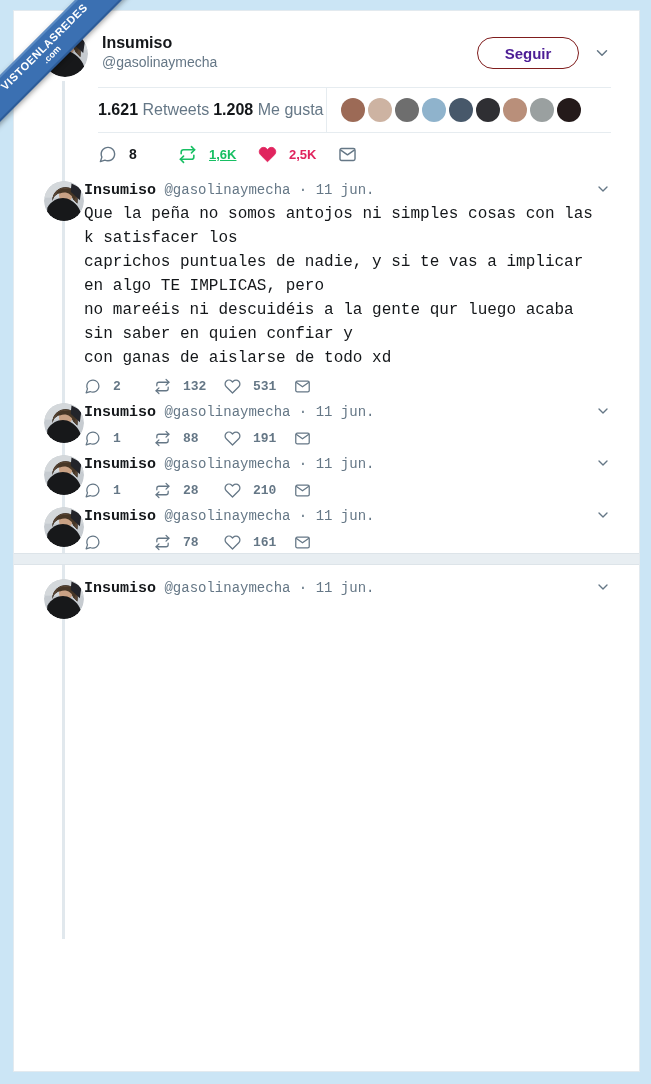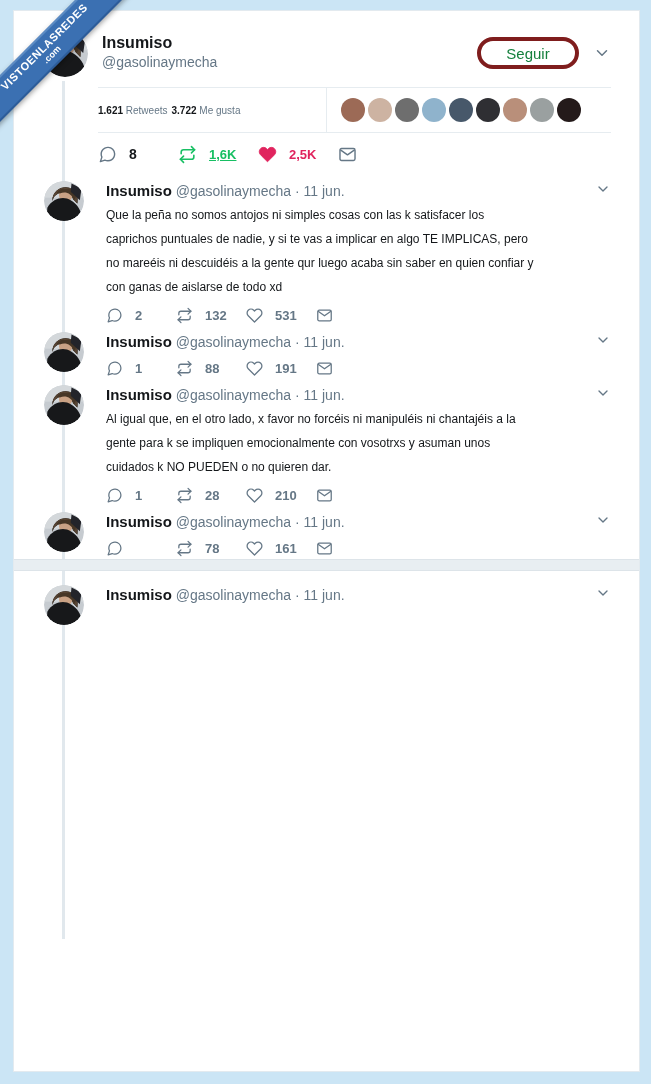--- a/index.html
+++ b/index.html
@@ -39,61 +39,61 @@
 
   
   .main-tweet{ position:relative; padding:20px 28px 0 28px; z-index:1;}
   .main-header{ display:flex; align-items:flex-start; }
   .main-names{ margin-left:14px; padding-top:1px;}
   .main-name{ font-size:16px; font-weight:bold; color:#14171a; line-height:21px;}
   .main-handle{ font-size:14px; color:#657786; line-height:19px;}
   .follow-area{ margin-left:auto; display:flex; align-items:center; padding-top:6px;}
   .follow-btn{
     min-width:102px; height:32px; border-radius:16px;
-    border:4px solid #7f1d1d; background:#fff;
-    color:#15803d; font-size:15px; font-weight:normal;
+    border:1px solid #7f1d1d; background:#fff;
+    color:#4c1d95; font-size:15px; font-weight:bold;
     font-family:inherit; cursor:pointer; padding:0 18px;
   }
   .caret{ margin-left:14px; display:flex; align-items:center; cursor:pointer;}
 
   .main-text{
     margin:16px 0 0 58px; width:522px;
     font-size:27px; line-height:36px; color:#14171a;
     white-space:pre-line; letter-spacing:-0.2px;
   }
   .timestamp{ margin:12px 0 0 58px; font-size:14px; color:#657786; line-height:17px;}
 
   .stats-row{
     margin:10px 0 0 56px; height:46px;
     border-top:1px solid #e6ecf0; border-bottom:1px solid #e6ecf0;
     display:flex; align-items:center;
   }
-  .stats-text{ width:228px; font-size:10px; color:#657786; display:flex; gap:4px; align-items:center;}
+  .stats-text{ width:228px; font-size:16px; color:#657786; display:flex; gap:4px; align-items:center;}
   .stat b{ color:#14171a; font-weight:bold;}
   .stats-avatars{ border-left:1px solid #e6ecf0; height:100%; display:flex; align-items:center; padding-left:14px; gap:3px;}
   .mini-av{ width:24px; height:24px; border-radius:50%; display:inline-block; cursor:pointer;}
 
   
   .actions{ display:flex; align-items:center; }
   .main-actions{ margin-left:56px; height:42px; }
   .act{ display:flex; align-items:center; cursor:pointer;}
   .main-actions .act{ width:80px; }
   .act .cnt{ margin-left:12px; font-size:13px; font-weight:bold; color:#657786;}
   .main-actions .cnt-dark{ color:#14171a; font-size:14px;}
   .cnt-green{ color:#17bf63 !important; font-size:14px;text-decoration:underline;}
   .cnt-red{ color:#e0245e !important; font-size:14px;}
 
   
   .reply{ position:relative; display:flex; padding:6px 20px 0 30px; z-index:1;}
-  .reply-content{ margin-left:22px; flex:1; position:relative;}
+  .reply-content{ margin-left:0; flex:1; position:relative;font-family:Liberation Mono, monospace;}
   .reply-header{ font-size:14px; color:#657786; line-height:19px; padding-right:40px;}
   .reply-name{ font-size:15px; font-weight:bold; color:#14171a;}
   .reply-caret{ position:absolute; right:8px; top:0; cursor:pointer;}
   .reply-text{
-    margin-top:2px; font-size:12px; line-height:24px; color:#14171a;
+    margin-top:2px; font-size:16px; line-height:24px; color:#14171a;
     white-space:pre-line; max-width:525px;
   }
   .reply-actions{ margin-top:6px; height:21px;}
   .reply-actions .act{ width:70px;}
 
   .thread-gap{
     height:12px; background:#e8eef2;
     border-top:1px solid #dde4e9; border-bottom:1px solid #dde4e9;
     position:relative; z-index:2;
   }
@@ -141,21 +141,21 @@
                 <polyline points="6 9 12 15 18 9"></polyline>
               </svg>
           </span>
         </div>
       </div>
 
 
       <div class="stats-row">
         <div class="stats-text">
           <span class="stat"><b>1.621</b> <span>Retweets</span></span>
-          <span class="stat"><b>3.722</b> <span>Me gusta</span></span>
+          <span class="stat"><b>1.208</b> <span>Me gusta</span></span>
         </div>
         <div class="stats-avatars">
             <span class="mini-av" style="background: rgb(156, 106, 86);"></span>
             <span class="mini-av" style="background: rgb(205, 179, 162);"></span>
             <span class="mini-av" style="background: rgb(110, 110, 110);"></span>
             <span class="mini-av" style="background: rgb(143, 179, 204);"></span>
             <span class="mini-av" style="background: rgb(71, 88, 106);"></span>
             <span class="mini-av" style="background: rgb(47, 47, 51);"></span>
             <span class="mini-av" style="background: rgb(185, 143, 122);"></span>
             <span class="mini-av" style="background: rgb(154, 160, 160);"></span>
@@ -300,23 +300,20 @@
         <div class="reply-header">
           <span class="reply-name">Insumiso</span>
           <span>@gasolinaymecha</span>
           <span>· 11 jun.</span>
           <span class="reply-caret">
               <svg class="icon" width="16" height="16" viewBox="0 0 24 24" fill="none" stroke="#657786" stroke-width="2" stroke-linecap="round" stroke-linejoin="round">
                 <polyline points="6 9 12 15 18 9"></polyline>
               </svg>
             </span>
         </div>
-        <div class="reply-text">Al igual que, en el otro lado, x favor no forcéis ni manipuléis ni chantajéis a la
-gente para k se impliquen emocionalmente con vosotrxs y asuman unos
-cuidados k NO PUEDEN o no quieren dar.</div>
         <div class="actions reply-actions">
           <span class="act">
               <svg class="icon" width="17" height="17" viewBox="0 0 24 24" fill="none" stroke="#657786" stroke-width="1.8" stroke-linecap="round" stroke-linejoin="round">
                 <path d="M21 11.5a8.38 8.38 0 0 1-.9 3.8 8.5 8.5 0 0 1-7.6 4.7 8.38 8.38 0 0 1-3.8-.9L3 21l1.9-5.7a8.38 8.38 0 0 1-.9-3.8 8.5 8.5 0 0 1 4.7-7.6 8.38 8.38 0 0 1 3.8-.9h.5a8.48 8.48 0 0 1 8 8v.5z"></path>
               </svg>
               <span class="cnt">1</span>
             </span>
           <span class="act">
               <svg class="icon" width="17" height="17" viewBox="0 0 24 24" fill="none" stroke="#657786" stroke-width="1.8" stroke-linecap="round" stroke-linejoin="round">
                 <polyline points="17 2 21 6 17 10"></polyline>

